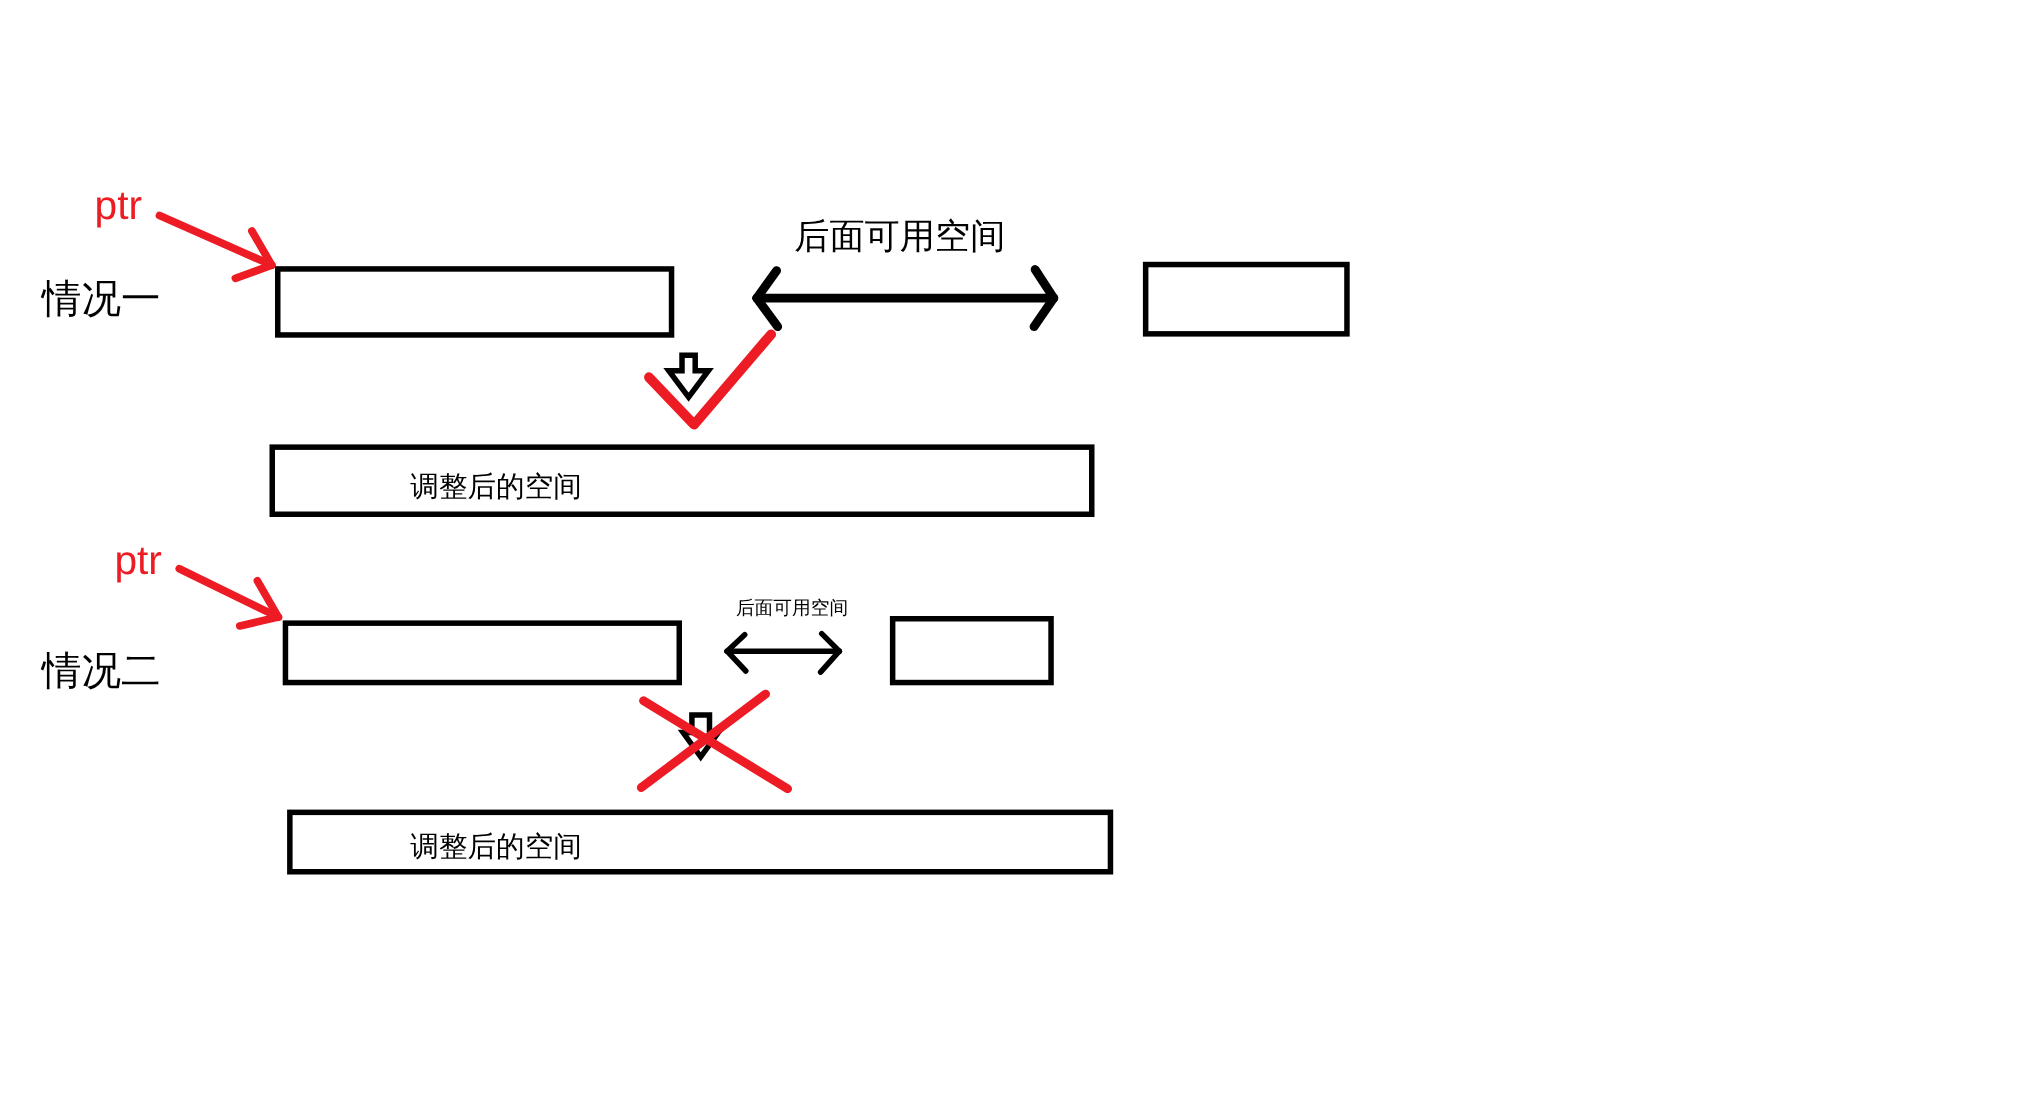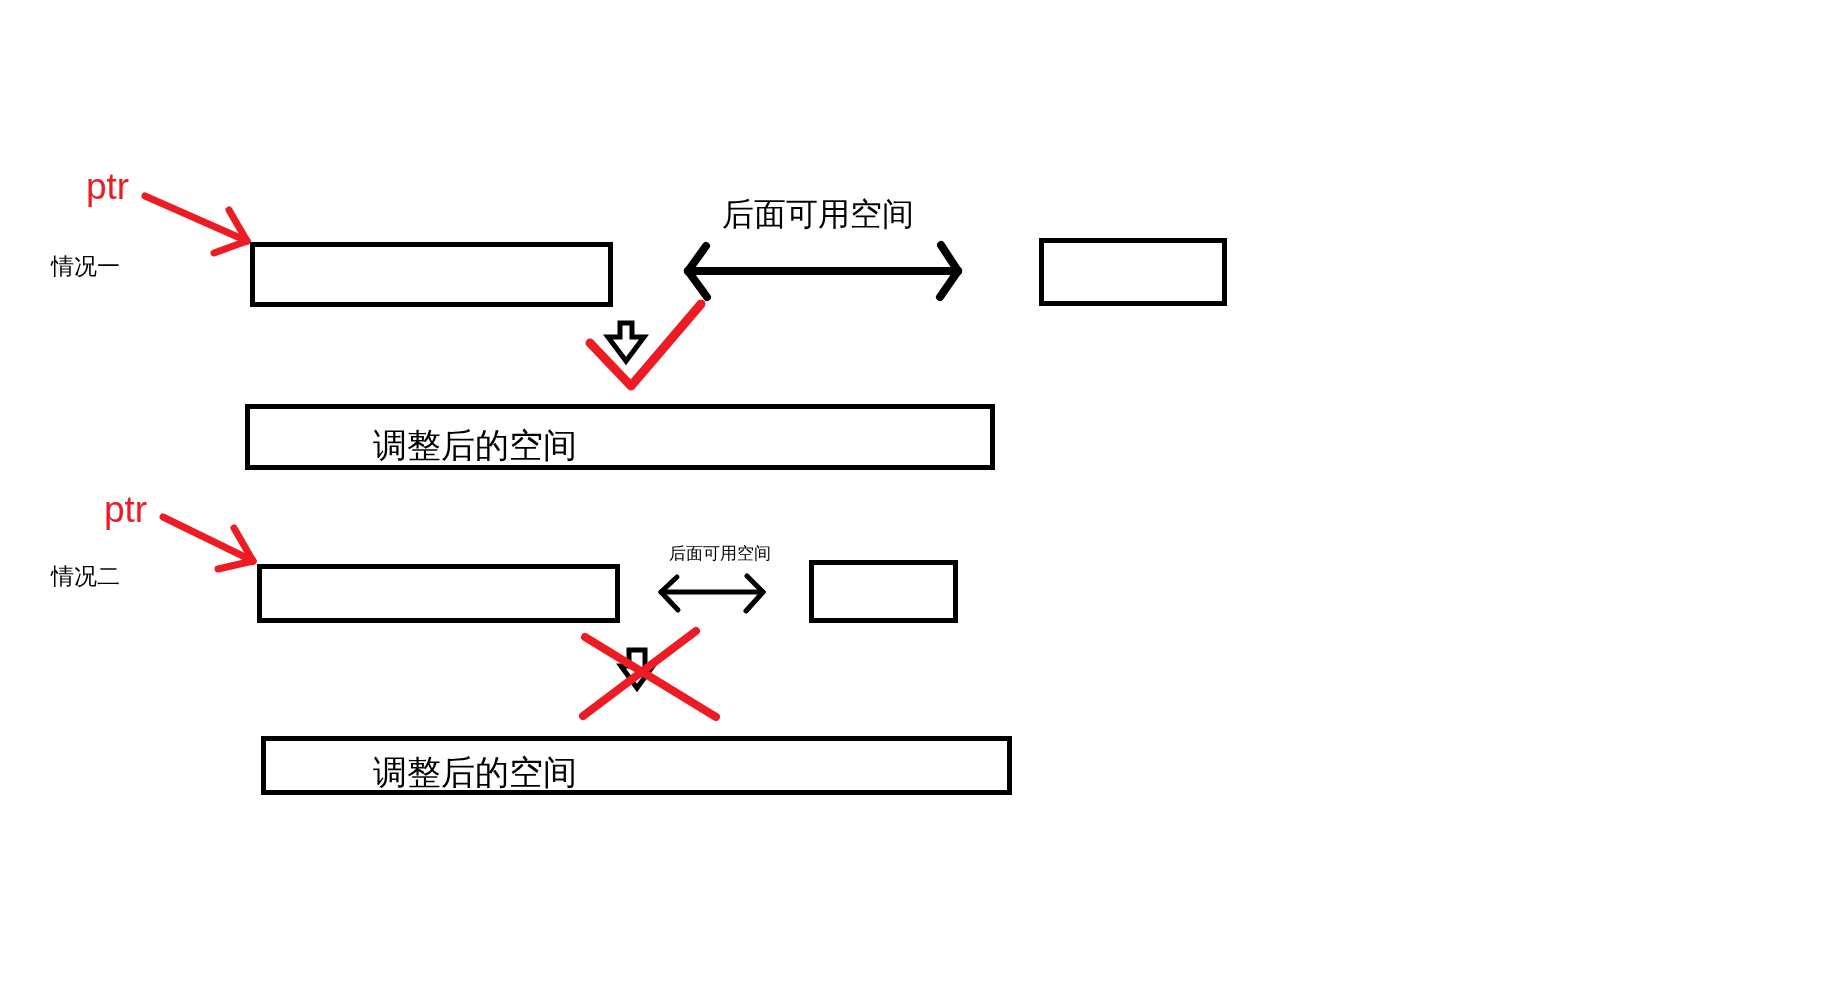--- a/index.html
+++ b/index.html
@@ -31,43 +31,42 @@
   .abs { position: absolute; white-space: nowrap; font-family: Liberation Mono, monospace; }
 
   .ptr-label {
     color: var(--annotation-red);
     font-size: 37px;
     line-height: 1;
     font-family: "Liberation Sans", sans-serif;
   }
   .case-label {
     color: var(--shape-black);
-    font-size: 23px;
+    font-size: 36px;
     line-height: 1;
-    margin-left: 13px;
   }
   .gap-label-lg {
     color: var(--shape-black);
     font-size: 32px;
     line-height: 1;
   }
   .gap-label-sm {
     color: var(--shape-black);
     font-size: 17px;
     line-height: 1;
   }
   .mem-rect {
     position: absolute;
     border: 5px solid var(--shape-black);
     background: #ffffff;
     box-sizing: border-box;
   }
   .result-text {
     color: var(--shape-black);
-    font-size: 34px;
+    font-size: 26px;
     line-height: 1;
   }
   .code-line {
     color: var(--code-red);
     font-size: 30px;
     line-height: 1.2;
     font-family: "Liberation Sans", sans-serif;
   }
   .watermark {
     color: var(--watermark-gray);
@@ -135,21 +134,21 @@
   <div class="abs gap-label-lg" style="left:722px; top:201px;">后面可用空间</div>
 
   <div class="mem-rect" style="left:1039px; top:238px; width:188px; height:68px;"></div>
 
   <div class="mem-rect" style="left:245px; top:404px; width:750px; height:66px;">
     <span class="abs result-text" style="left:123px; top:22px;">调整后的空间</span>
   </div>
 
   <div class="abs ptr-label" style="left:104px; top:491px;">ptr</div>
 
-  <div class="abs case-label" style="left:38px; top:567px;">情况二</div>
+  <div class="abs case-label" style="left:38px; top:595px;">情况二</div>
 
   <div class="mem-rect" style="left:257px; top:564px; width:363px; height:59px;"></div>
 
   <div class="abs gap-label-sm" style="left:669px; top:546px;">后面可用空间</div>
 
   <div class="mem-rect" style="left:809px; top:560px; width:149px; height:63px;"></div>
 
   <div class="mem-rect" style="left:261px; top:736px; width:751px; height:59px;">
     <span class="abs result-text" style="left:107px; top:17px;">调整后的空间</span>
   </div>

